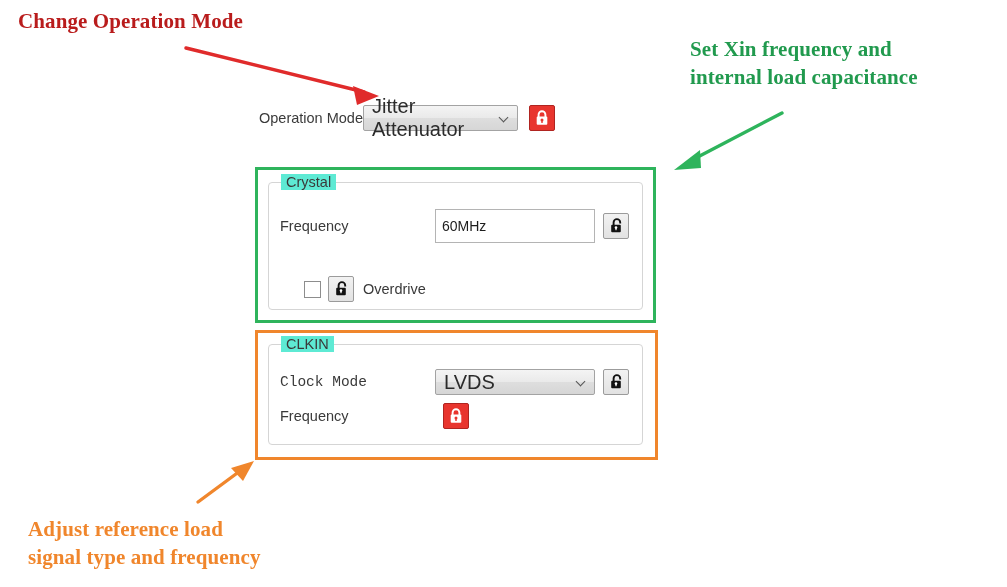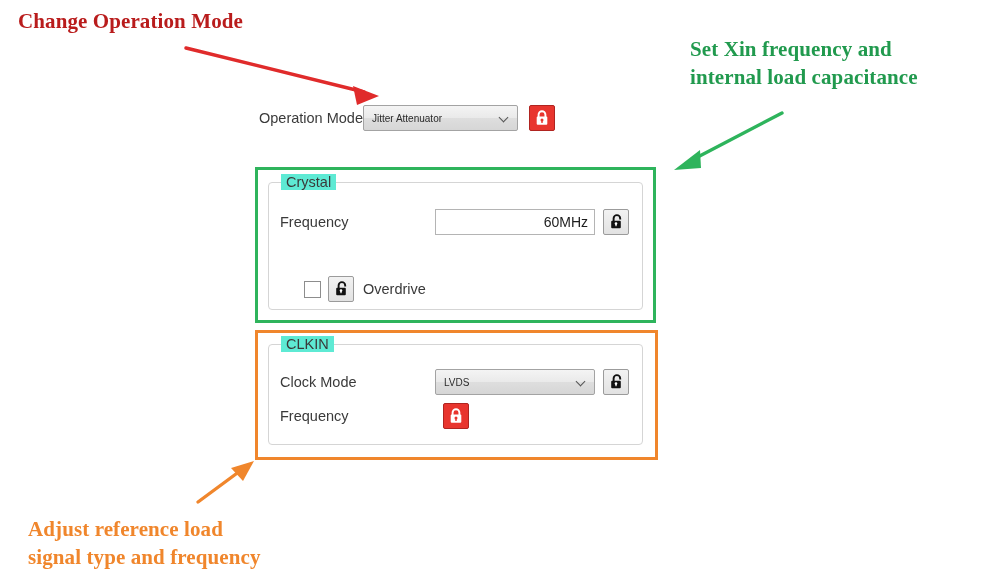--- a/index.html
+++ b/index.html
@@ -43,21 +43,21 @@
   .combo {
     position: relative;
     box-sizing: border-box;
     height: 26px;
     border: 1px solid #a3a3a3;
     border-radius: 2px;
     background: linear-gradient(to bottom, #f4f4f4 0%, #eaeaea 48%, #dedede 50%, #d6d6d6 100%);
     display: flex;
     align-items: center;
     padding: 0 22px 0 8px;
-    font-size: 10px;
+    font-size: 20px;
     color: #2b2b2b;
   }
   .combo .chev {
     position: absolute;
     right: 8px;
     top: 50%;
     width: 9px;
     height: 9px;
     margin-top: -5px;
   }
@@ -66,29 +66,28 @@
     position: absolute;
     left: 0; top: 1px;
     width: 6px; height: 6px;
     border-left: 1.4px solid #555;
     border-bottom: 1.4px solid #555;
     transform: rotate(-45deg);
   }
 
   .textbox {
     box-sizing: border-box;
-    height: 26px;
+    height: 34px;
     border: 1px solid #b4b4b4;
     background: #ffffff;
     display: flex;
     align-items: center;
     padding: 7px 6px;
     font-size: 14px;
     color: #1d1d1d;
-    justify-content: flex-end;
   }
   .textbox.focused {
     border: 1px solid #5b9bd5;
     box-shadow: 0 0 0 1px #cfe3f5;
   }
   .textbox.focused .sel {
     background: #b7d6f0;
     color: #1d3b55;
   }
 
@@ -229,21 +228,21 @@
     <span class="ui-label" style="margin-left:9px;">Overdrive</span>
   </div>
 </div>
 
 <div class="hl-frame" id="frame-orange" style="left:255px; top:330px; width:403px; height:130px;"></div>
 
 <div class="groupbox" style="left:268px; top:344px; width:375px; height:101px;">
   <span class="group-legend">CLKIN</span>
 
   <div class="row" style="left:11px; top:24px;">
-    <span class="ui-label" style="width:155px;">Clock Mode</span>
+    <span class="ui-label" style="width:155px;font-family:Liberation Mono, monospace;">Clock Mode</span>
     <div class="combo" style="width:160px;">
       <span>LVDS</span>
       <span class="chev"></span>
     </div>
     <div class="lockbtn unlocked" style="margin-left:8px;">
       <svg width="15" height="16" viewBox="0 0 15 16">
         <path d="M4.6 7 V4.4 a3.3 3.3 0 0 1 6.6 0 V5.4" fill="none" stroke="#111111" stroke-width="1.9"></path>
         <rect x="2.2" y="6.7" width="9.6" height="7.6" rx="1" fill="#111111"></rect>
         <circle cx="7" cy="9.6" r="1.3" fill="#ffffff"></circle>
         <rect x="6.4" y="9.6" width="1.2" height="2.6" fill="#ffffff"></rect>

